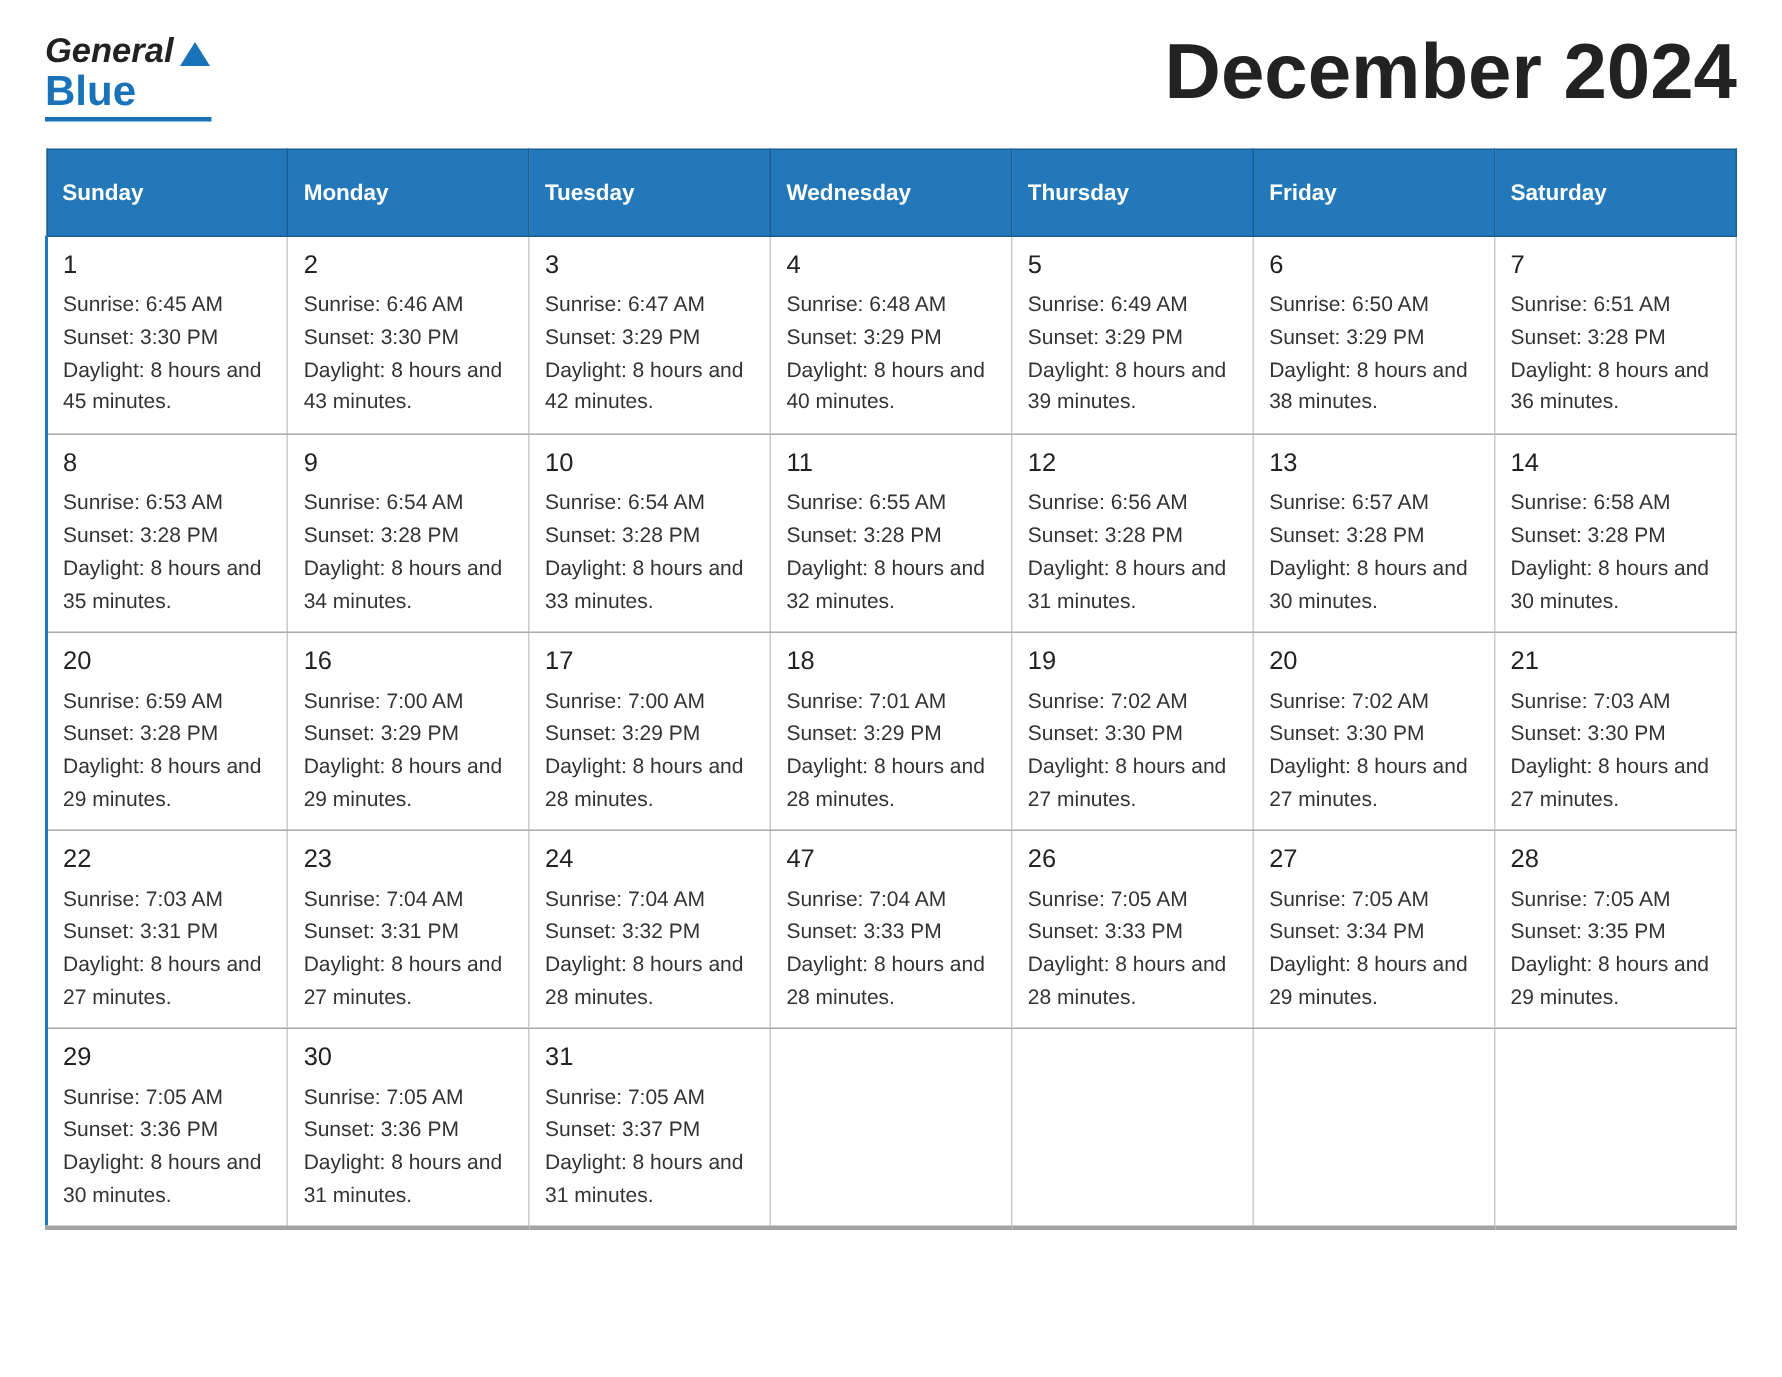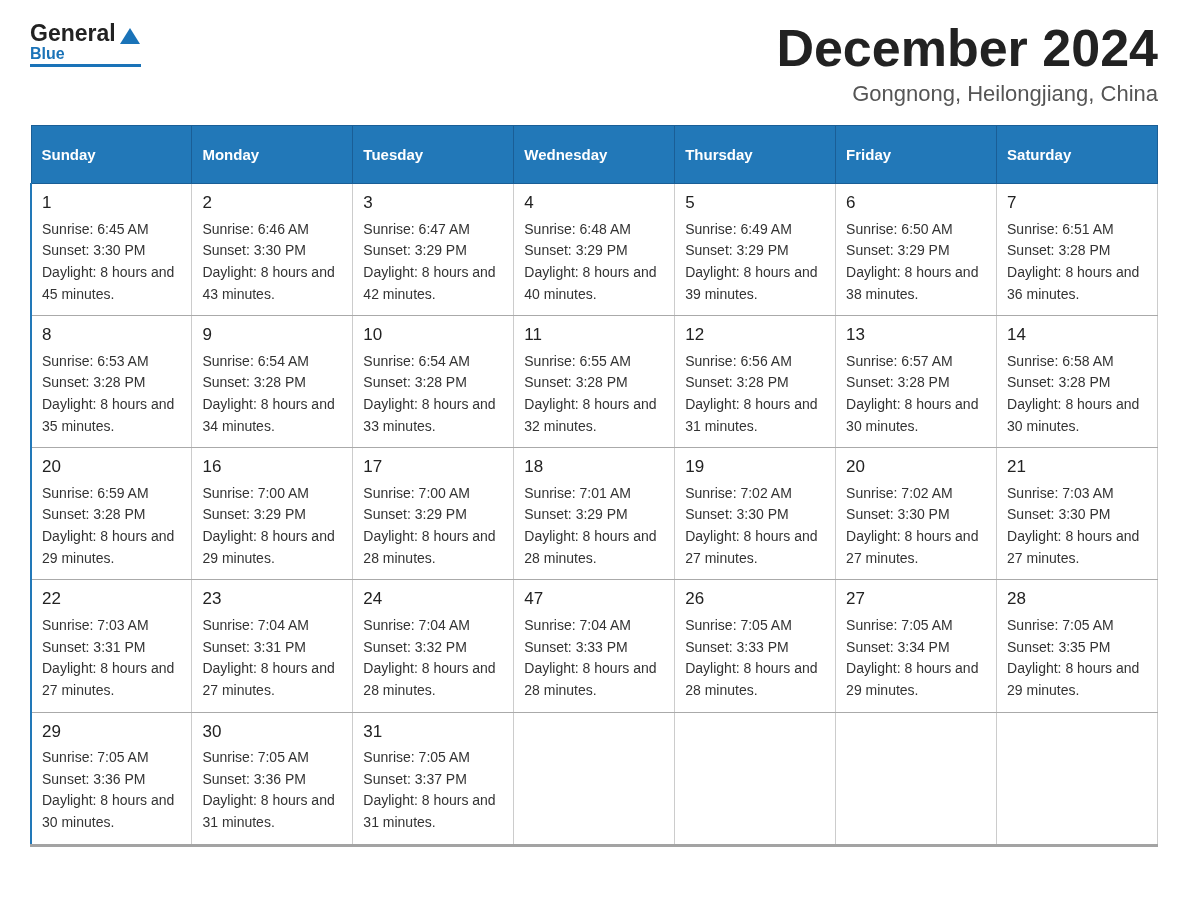--- a/index.html
+++ b/index.html
@@ -11,21 +11,20 @@
       width: 1188px;
       min-height: 918px;
     }
     .header-section {
       display: flex;
       justify-content: space-between;
       align-items: flex-start;
       margin-bottom: 18px;
     }
     .title-section {
-      text-align: right;
     }
     .month-title {
       font-size: 52px;
       font-weight: bold;
       color: #222;
       line-height: 1.1;
     }
     .location-title {
       font-size: 22px;
       color: #555;
@@ -84,20 +83,21 @@
       gap: 0;
     }
     .logo-row1 {
       display: flex;
       align-items: center;
     }
     .logo-row1 span.general {
       font-size: 23px;
       font-weight: bold;
       color: #222;
+      font-style: italic;
     }
     .logo-arrow {
       display: inline-block;
       margin-left: 3px;
       position: relative;
       top: 2px;
     }
     .logo-arrow svg {
       display: block;
     }
@@ -121,27 +121,26 @@
   <div class="logo-wrapper">
     <div class="logo-row1">
       <span class="general" style="font-size:23px;font-weight:bold;color:#222;">General</span>
       <span class="logo-arrow">
         <svg width="22" height="20" viewBox="0 0 22 20">
           <polygon points="11,2 21,18 1,18" fill="#1a73b8"></polygon>
         </svg>
       </span>
     </div>
     <div class="logo-row2" style="margin-top:-2px;">
-      <span class="blue" style="font-size:16px;font-weight:bold;color:#1a73b8;margin-left:0;text-align:right;">Blue</span>
+      <span class="blue" style="font-size:28px;font-weight:bold;color:#1a73b8;margin-left:0;text-align:right;">Blue</span>
     </div>
     <div class="logo-underline"></div>
   </div>
   <div class="title-section">
     <div class="month-title">December 2024</div>
-    <div class="location-title">Gongnong, Heilongjiang, China</div>
   </div>
 </div>
 
 <table>
   <thead>
     <tr>
     <th>Sunday</th>
         <th>Monday</th>
         <th>Tuesday</th>
         <th>Wednesday</th>

